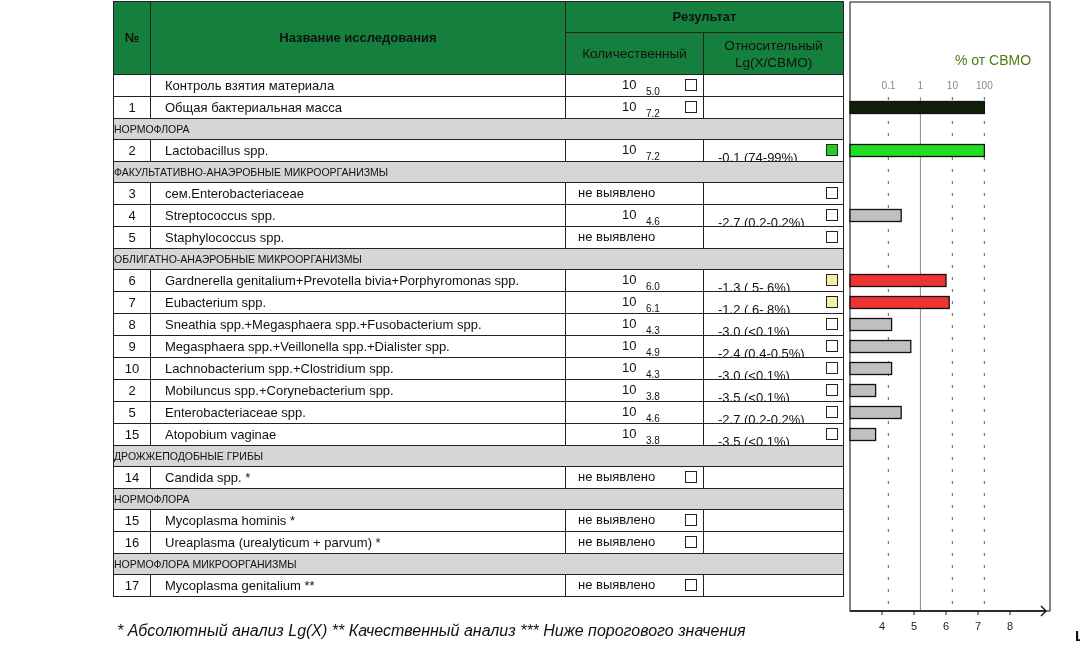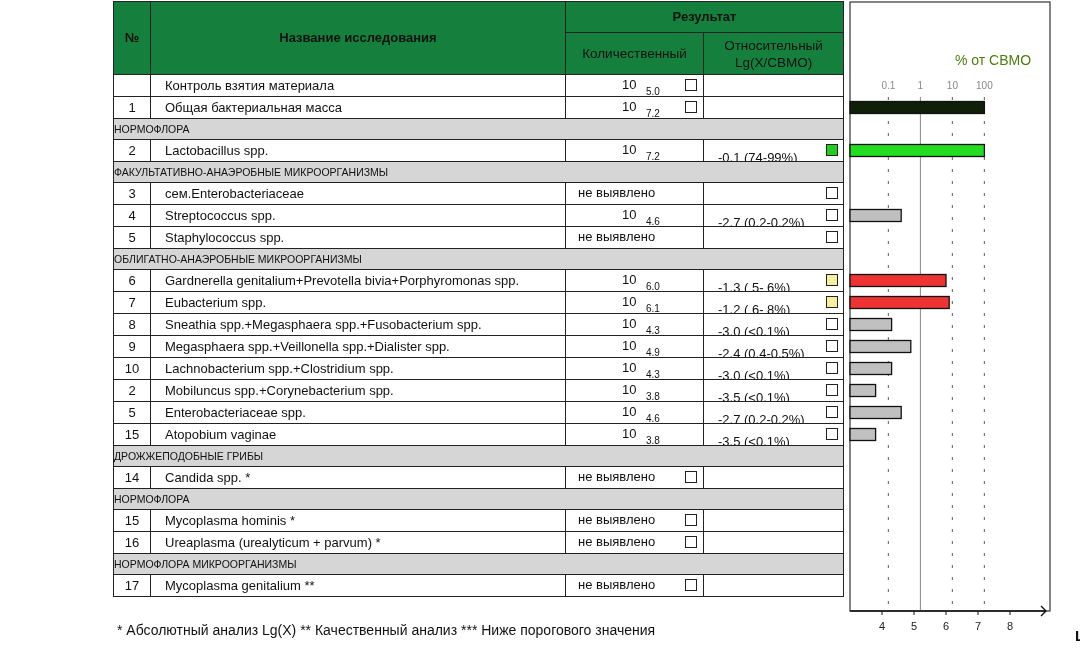--- a/index.html
+++ b/index.html
@@ -16,21 +16,21 @@
   .qty { position:relative; }
   .qty .base { position:absolute; left:56px; top:0; }
   .qty .exp { position:absolute; left:80px; top:-5px; font-size:10px;margin-top:12px; }
   .qty .nv { position:absolute; left:12px; top:0; }
   .box { display:inline-block; width:10px; height:10px; border:1.5px solid #222; background:#fff; position:absolute; top:4px; }
   .qty .box { left:119px; }
   .rel { position:relative; }
   .rel .rv { position:absolute; left:14px; top:8px; }
   .rel .box { left:122px; }
   .chart { position:absolute; left:849px; top:1px; width:208px; height:611px; }
-  .footnote { position:absolute; left:117px; top:622px; font-size:14px; }
+  .footnote { position:absolute; left:117px; top:622px; font-size:16px;font-style:italic; }
   .axis-cap { position:absolute; left:873px; top:667px; font-size:10.5px; color:#999; }
   .lg { position:absolute; left:1031px; top:627px; font-size:15px; font-weight:bold;margin-left:44px; }
   .pct-title { position:absolute; left:955px; top:52px; font-size:14px; color:#4d7c0f; }
 </style>
 </head>
 <body>
 
 <table class="tbl">
   <colgroup>
     <col style="width:37px">

